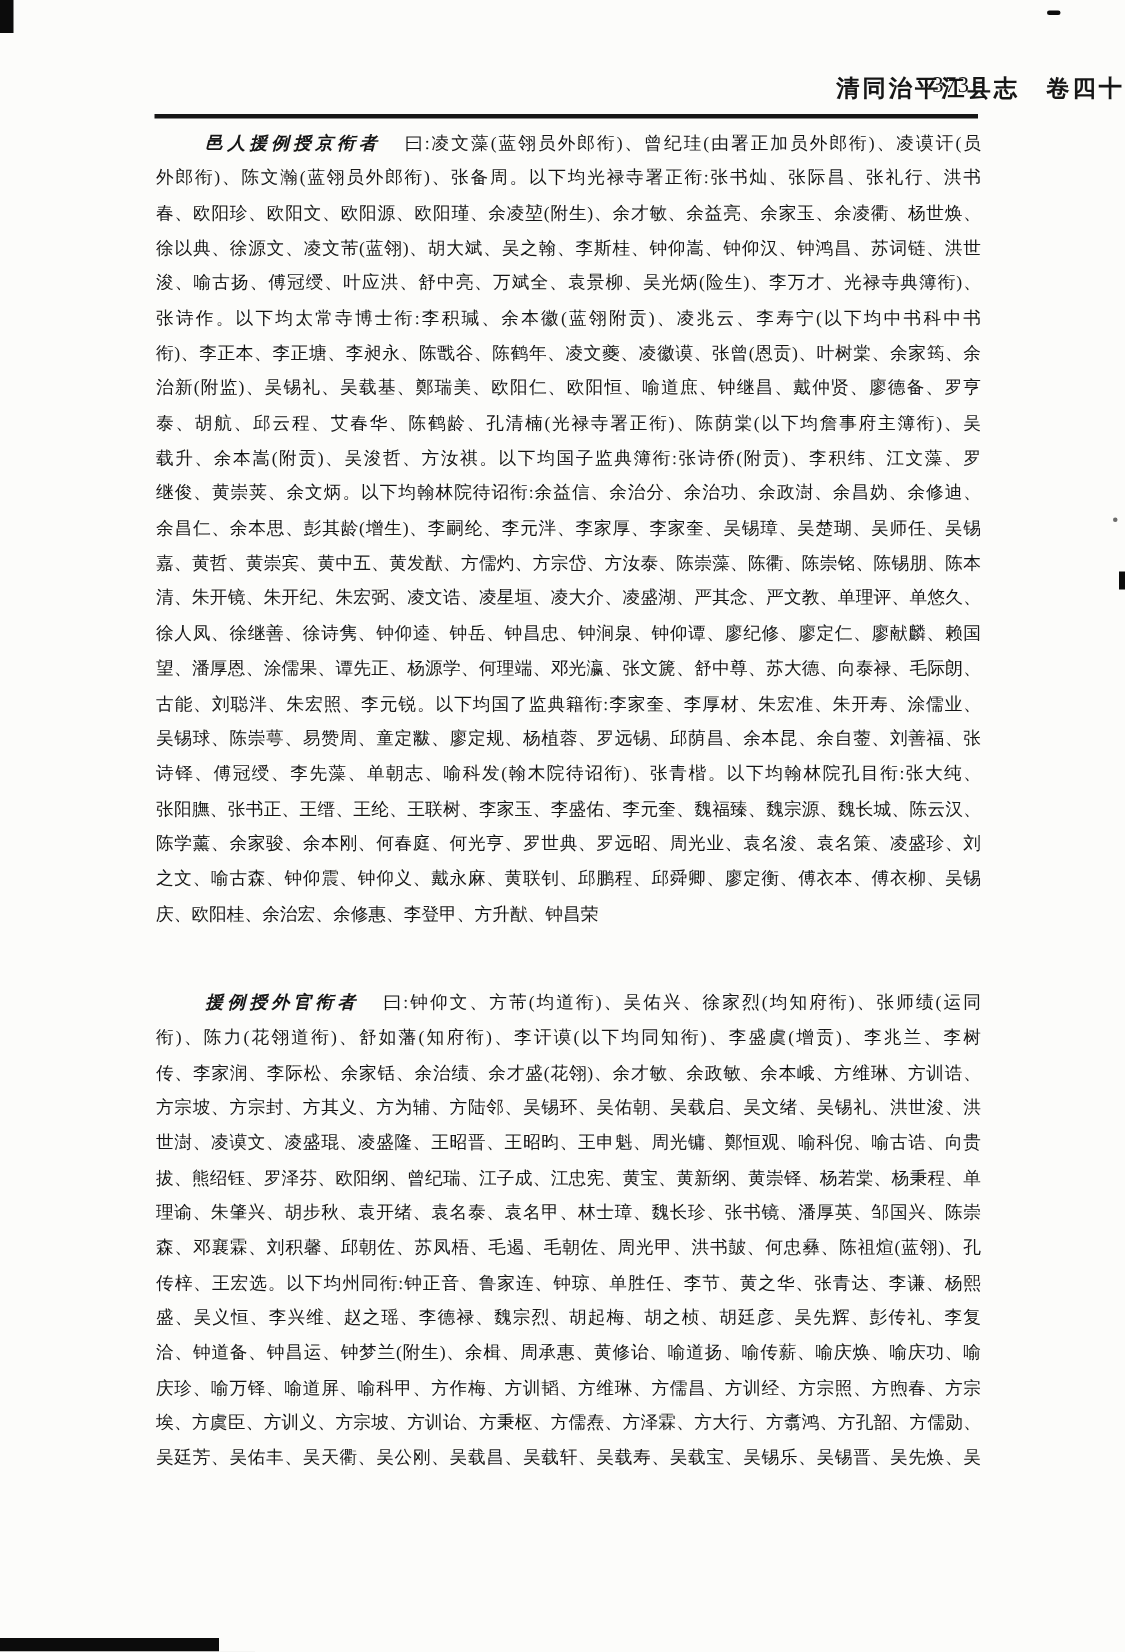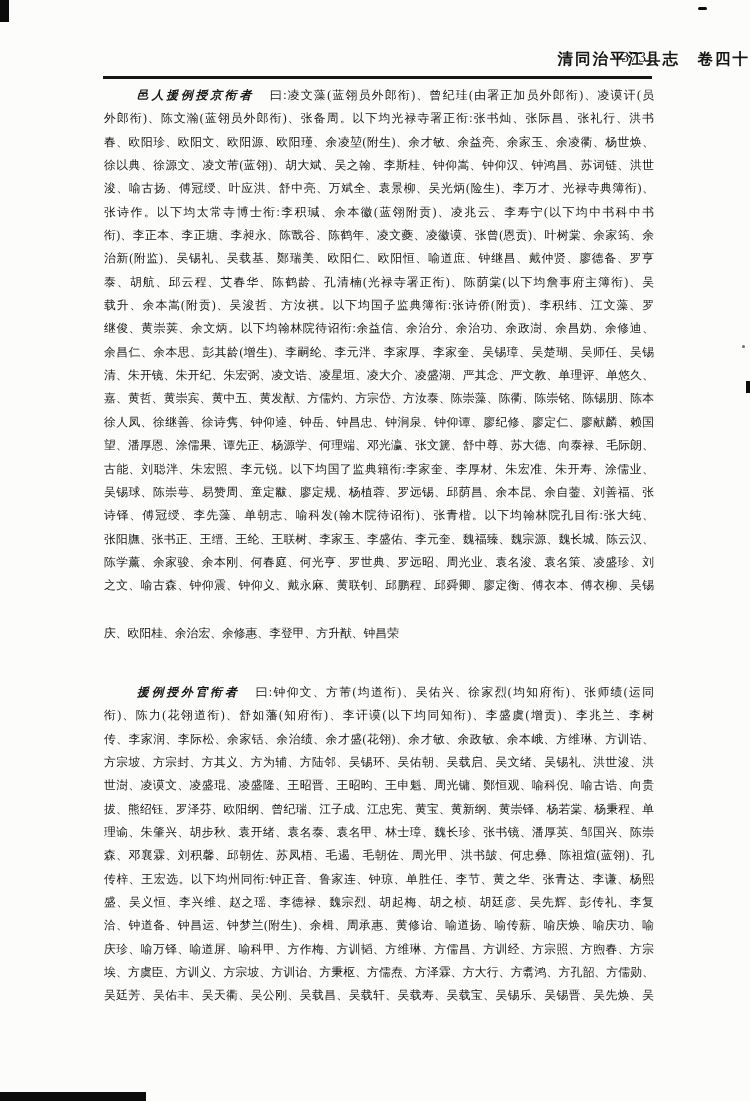--- a/index.html
+++ b/index.html
@@ -26,21 +26,21 @@
   .text-block{
     position:absolute;top:84px;left:104px;width:550px;
     font-size:11.8px;line-height:23.35px;color:#161616;
   }
   .para2{margin-top:36px;}
   .tline{
     height:23.35px;overflow:hidden;
     text-align:justify;text-align-last:justify;
     text-justify:inter-character;
   }
-  .tline.noj{text-align-last:left;margin-top:24px;}
+  .tline.noj{text-align-last:left;}
   .tline.first{text-indent:33px;}
   .lead{
     font-weight:bold;font-style:italic;letter-spacing:1.5px;
     margin-right:16px;
   }
   
   .art{position:absolute;background:#0c0c0c;}
   .art-bottom-bar{left:0;top:1092px;width:146px;height:9px;}
   .art-topleft{left:0;top:0;width:9px;height:22px;}
   .art-topright{left:698px;top:7px;width:9px;height:3px;border-radius:2px;}
@@ -69,22 +69,22 @@
           <div class="tline">春、欧阳珍、欧阳文、欧阳源、欧阳瑾、余凌堃(附生)、余才敏、余益亮、余家玉、余凌衢、杨世焕、</div>
           <div class="tline">徐以典、徐源文、凌文芾(蓝翎)、胡大斌、吴之翰、李斯桂、钟仰嵩、钟仰汉、钟鸿昌、苏词链、洪世</div>
           <div class="tline">浚、喻古扬、傅冠绶、叶应洪、舒中亮、万斌全、袁景柳、吴光炳(险生)、李万才、光禄寺典簿衔)、</div>
           <div class="tline">张诗作。以下均太常寺博士衔:李积瑊、余本徽(蓝翎附贡)、凌兆云、李寿宁(以下均中书科中书</div>
           <div class="tline">衔)、李正本、李正塘、李昶永、陈戬谷、陈鹤年、凌文夔、凌徽谟、张曾(恩贡)、叶树棠、余家筠、余</div>
           <div class="tline">治新(附监)、吴锡礼、吴载基、鄭瑞美、欧阳仁、欧阳恒、喻道庶、钟继昌、戴仲贤、廖德备、罗亨</div>
           <div class="tline">泰、胡航、邱云程、艾春华、陈鹤龄、孔清楠(光禄寺署正衔)、陈荫棠(以下均詹事府主簿衔)、吴</div>
           <div class="tline">载升、余本嵩(附贡)、吴浚哲、方汝祺。以下均国子监典簿衔:张诗侨(附贡)、李积纬、江文藻、罗</div>
           <div class="tline">继俊、黄崇荚、余文炳。以下均翰林院待诏衔:余益信、余治分、余治功、余政澍、余昌妫、余修迪、</div>
           <div class="tline">余昌仁、余本思、彭其龄(增生)、李嗣纶、李元泮、李家厚、李家奎、吴锡璋、吴楚瑚、吴师任、吴锡</div>
+          <div class="tline">嘉、黄哲、黄崇宾、黄中五、黄发猷、方儒灼、方宗岱、方汝泰、陈崇藻、陈衢、陈崇铭、陈锡朋、陈本</div>
           <div class="tline">清、朱开镜、朱开纪、朱宏弼、凌文诰、凌星垣、凌大介、凌盛湖、严其念、严文教、单理评、单悠久、</div>
-          <div class="tline">嘉、黄哲、黄崇宾、黄中五、黄发猷、方儒灼、方宗岱、方汝泰、陈崇藻、陈衢、陈崇铭、陈锡朋、陈本</div>
           <div class="tline">徐人凤、徐继善、徐诗隽、钟仰逵、钟岳、钟昌忠、钟涧泉、钟仰谭、廖纪修、廖定仁、廖献麟、赖国</div>
           <div class="tline">望、潘厚恩、涂儒果、谭先正、杨源学、何理端、邓光瀛、张文篪、舒中尊、苏大德、向泰禄、毛际朗、</div>
           <div class="tline">古能、刘聪泮、朱宏照、李元锐。以下均国了监典籍衔:李家奎、李厚材、朱宏准、朱开寿、涂儒业、</div>
           <div class="tline">吴锡球、陈崇萼、易赞周、童定黻、廖定规、杨植蓉、罗远锡、邱荫昌、余本昆、余自蓥、刘善福、张</div>
           <div class="tline">诗铎、傅冠绶、李先藻、单朝志、喻科发(翰木院待诏衔)、张青楷。以下均翰林院孔目衔:张大纯、</div>
           <div class="tline">张阳膴、张书正、王缙、王纶、王联树、李家玉、李盛佑、李元奎、魏福臻、魏宗源、魏长城、陈云汉、</div>
           <div class="tline">陈学薰、余家骏、余本刚、何春庭、何光亨、罗世典、罗远昭、周光业、袁名浚、袁名策、凌盛珍、刘</div>
           <div class="tline">之文、喻古森、钟仰震、钟仰义、戴永麻、黄联钊、邱鹏程、邱舜卿、廖定衡、傅衣本、傅衣柳、吴锡</div>
           <div class="tline noj">庆、欧阳桂、余治宏、余修惠、李登甲、方升猷、钟昌荣</div>
         </div>

